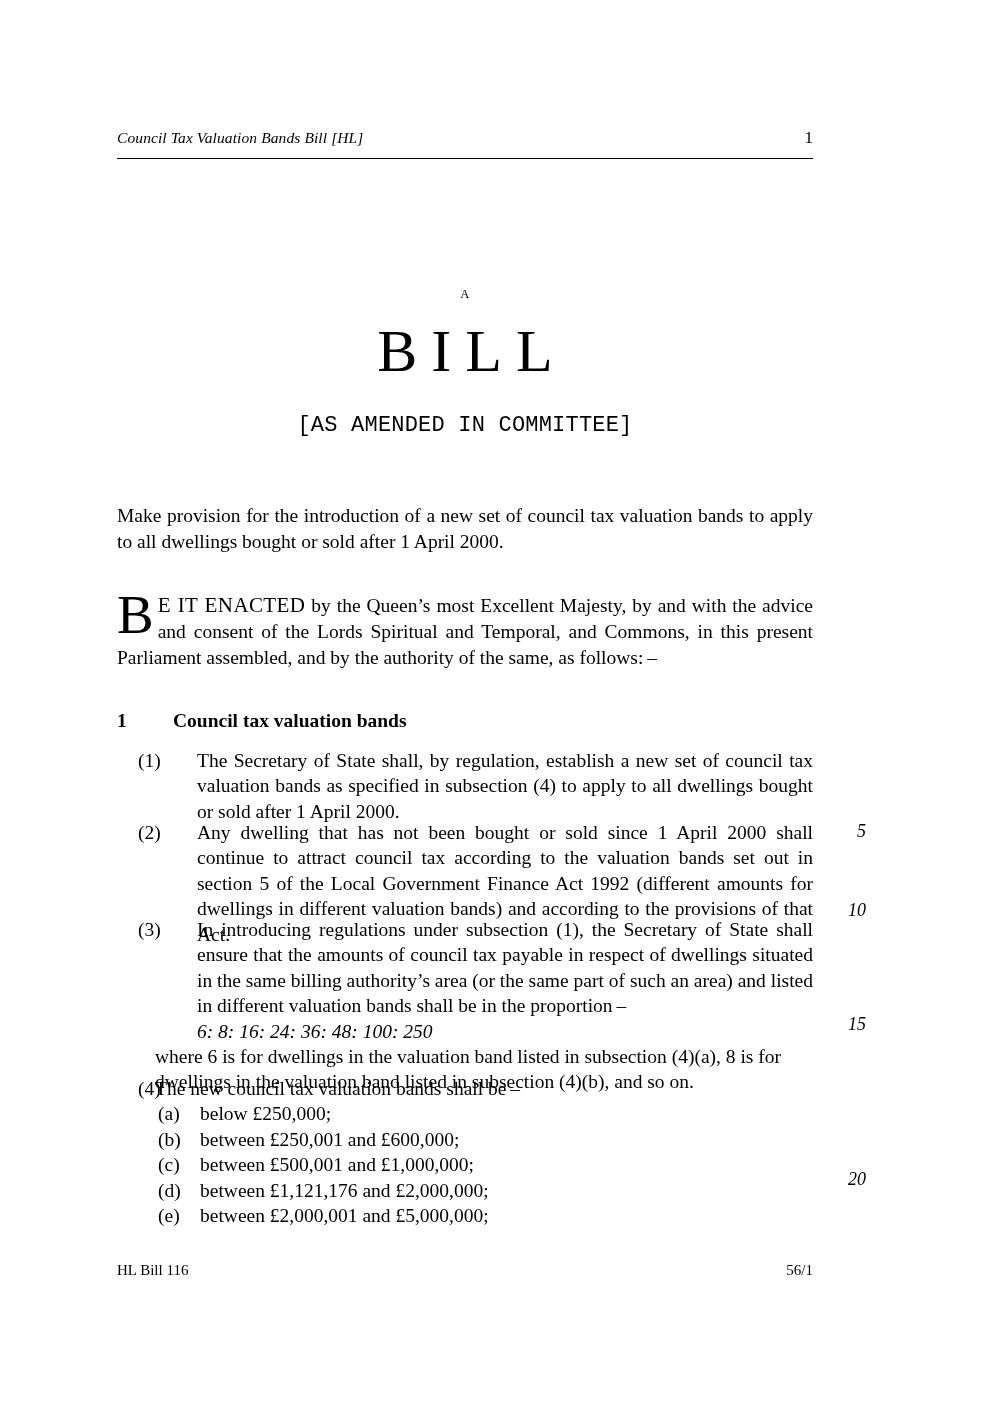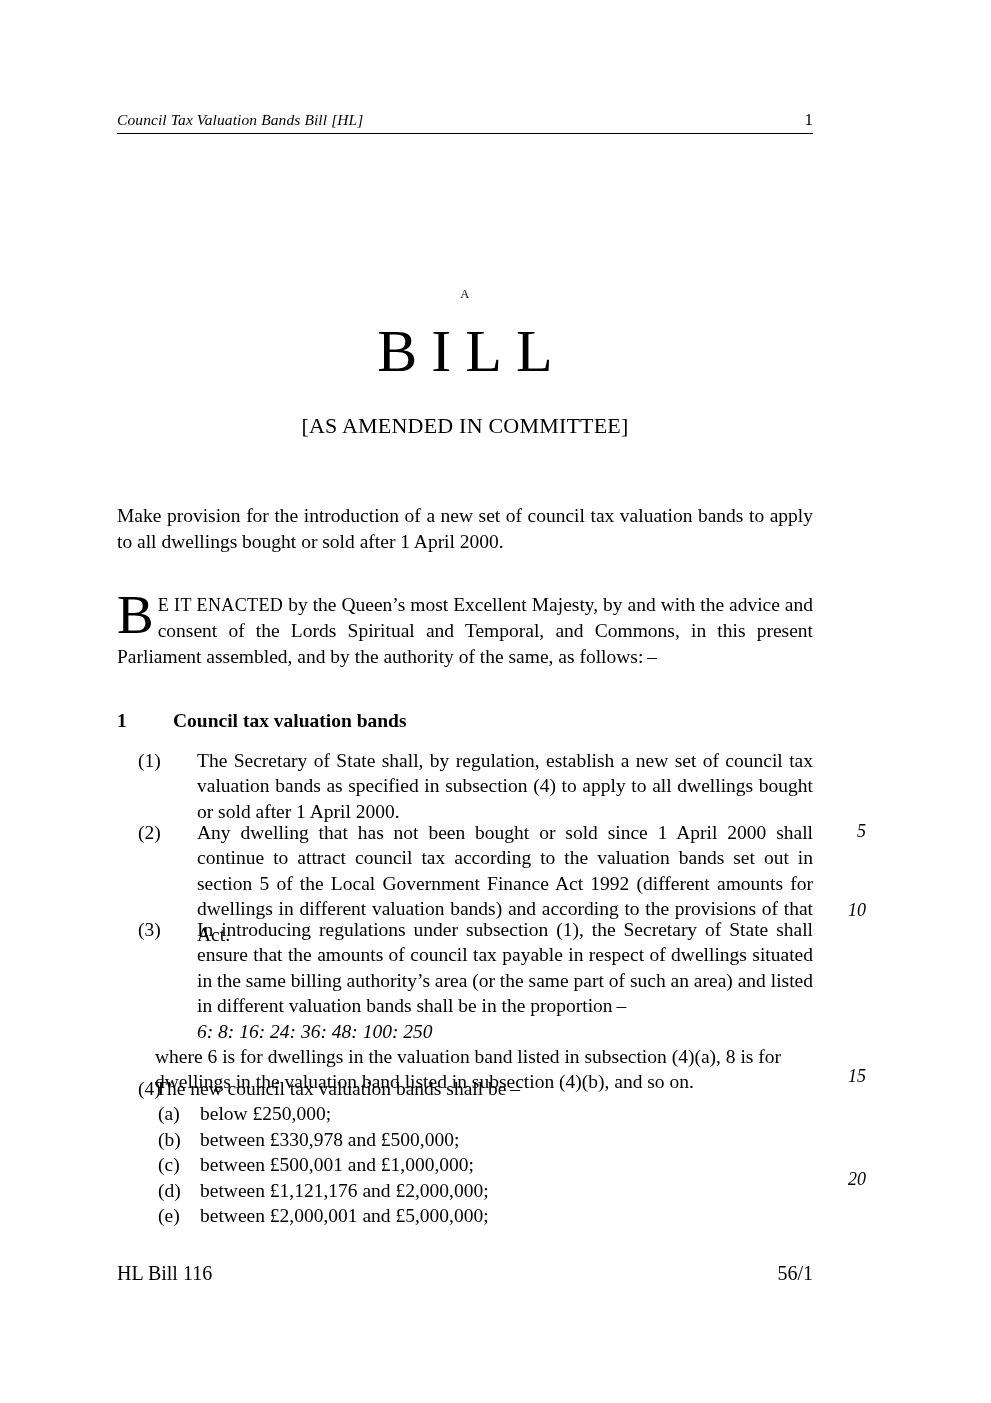--- a/index.html
+++ b/index.html
@@ -20,27 +20,27 @@
     position: absolute;
     left: 0; top: 0;
     width: 991px;
     height: 1403px;
   }
 
   
   .running-head {
     position: absolute;
     left: 117px;
-    top: 110px;
+    top: 128px;
     width: 696px;
     display: flex;
     align-items: baseline;
     justify-content: space-between;
     border-bottom: 1.6px solid #000;
-    padding-bottom: 3px;
+    padding-bottom: 10px;
   }
   .running-head-title {
     font-style: italic;
     font-size: 15.5px;
     letter-spacing: 0.1px;
   }
   .running-head-page {
     font-size: 17px;
   }
 
@@ -62,20 +62,21 @@
     font-weight: normal;
     letter-spacing: 14px;
     text-indent: 14px;
     line-height: 1.05;
     margin-top: 19px;
   }
   .title-amended {
     font-size: 22px;
     letter-spacing: 0.2px;
     margin-top: 30px;
+    font-family: Liberation Mono, monospace;
   }
   .title-to {
     font-size: 12.5px;
     letter-spacing: 0.6px;
     margin-top: 26px;
   }
 
   
   .long-title {
     position: absolute;
@@ -100,21 +101,21 @@
     text-justify: inter-word;
   }
   .dropcap {
     float: left;
     font-size: 55px;
     line-height: 44px;
     padding-right: 4px;
     margin-top: 1px;
   }
   .smallcaps {
-    font-size: 18px;
+    font-size: 21px;
     letter-spacing: 0.4px;
   }
 
   
   .section-head {
     position: absolute;
     left: 117px;
     top: 710px;
     width: 696px;
     font-size: 19.5px;
@@ -183,21 +184,21 @@
 
   
   .footer {
     position: absolute;
     left: 117px;
     top: 1262px;
     width: 696px;
     display: flex;
     align-items: baseline;
     justify-content: space-between;
-    font-size: 20px;
+    font-size: 15px;
   }
 </style>
 </head>
 <body>
 
 <div class="page">
 
   <div class="running-head">
     <span class="running-head-title">Council Tax Valuation Bands Bill [HL]</span>
     <span class="running-head-page">1</span>
@@ -237,37 +238,37 @@
   </div>
 
   <div class="subsec" style="left:138px; top:1076px; width:675px;">
     <span class="subsec-num">(4)</span>
     <div class="subsec-body nojust">The new council tax valuation bands shall be –</div>
     <ul class="band-list">
       <li class="band-item">
         <span class="band-letter">(a)</span><span>below £250,000;</span>
       </li>
       <li class="band-item">
-        <span class="band-letter">(b)</span><span>between £330,978 and £500,000;</span>
+        <span class="band-letter">(b)</span><span>between £250,001 and £600,000;</span>
       </li>
       <li class="band-item">
         <span class="band-letter">(c)</span><span>between £500,001 and £1,000,000;</span>
       </li>
       <li class="band-item">
         <span class="band-letter">(d)</span><span>between £1,121,176 and £2,000,000;</span>
       </li>
       <li class="band-item">
         <span class="band-letter">(e)</span><span>between £2,000,001 and £5,000,000;</span>
       </li>
     </ul>
   </div>
 
   <div class="line-number" style="top:821px;">5</div>
   <div class="line-number" style="top:900px;">10</div>
-  <div class="line-number" style="top:1066px;">15</div>
+  <div class="line-number" style="top:1014px;">15</div>
   <div class="line-number" style="top:1169px;">20</div>
 
   <div class="footer">
     <span>HL Bill 116</span>
     <span>56/1</span>
   </div>
 
 </div>
 
 </body></html>

